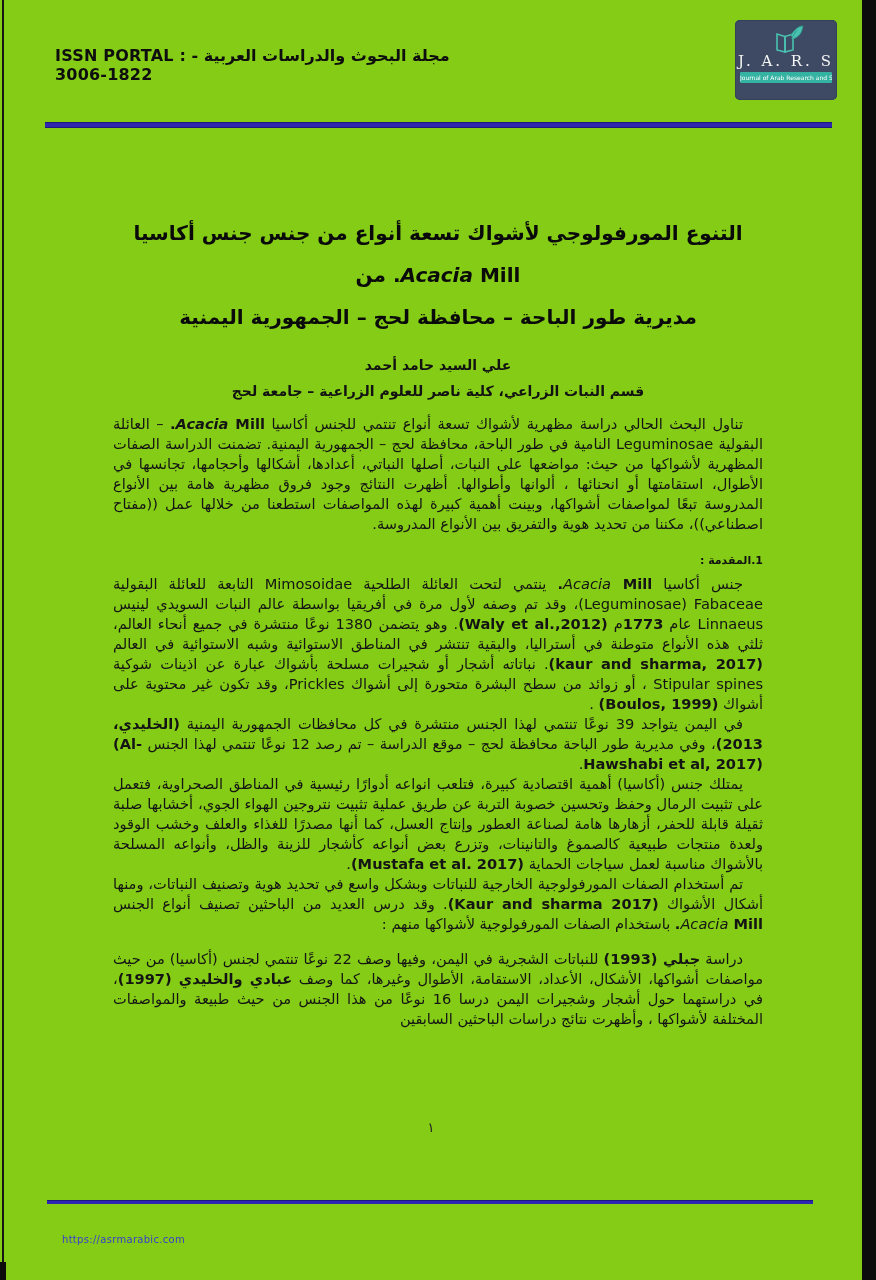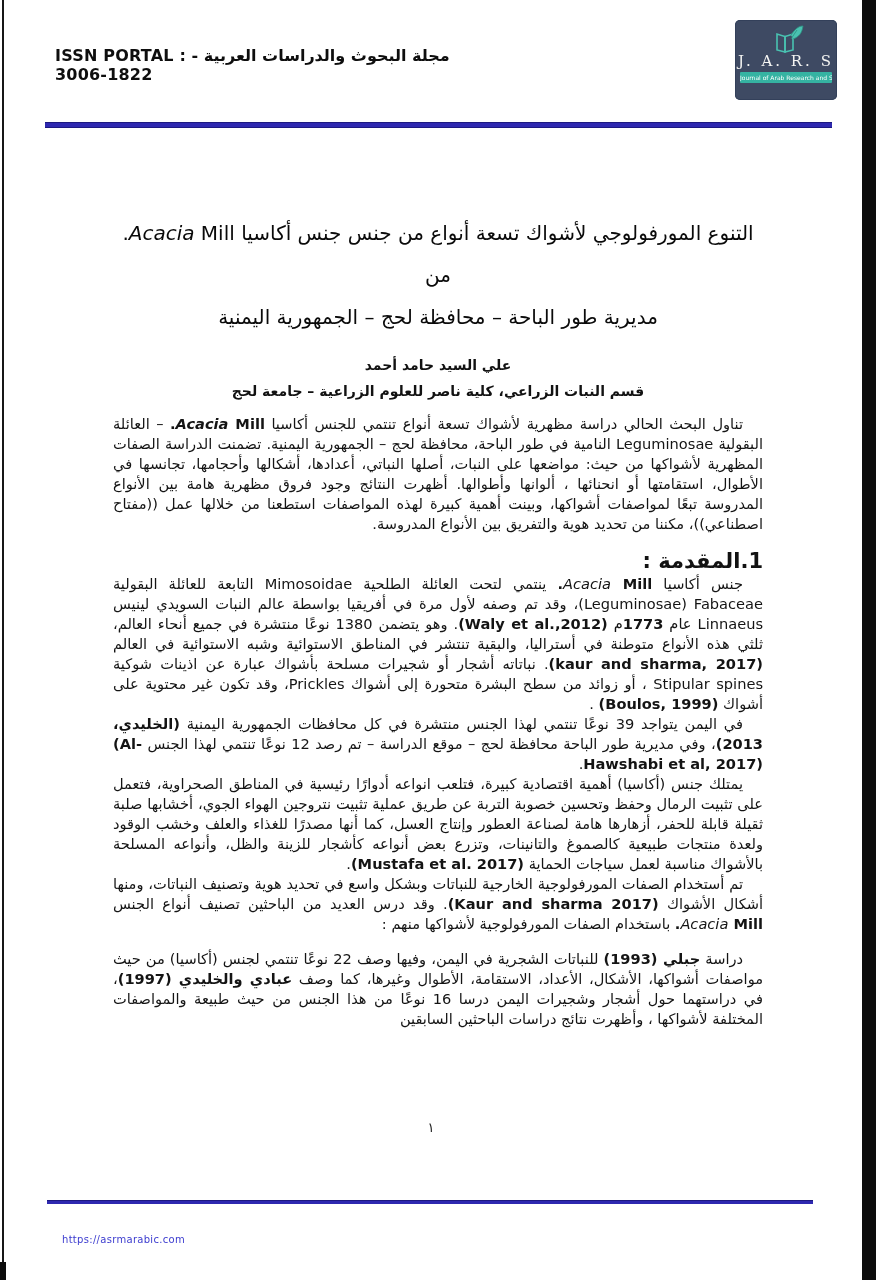--- a/index.html
+++ b/index.html
@@ -1,18 +1,18 @@
 <!DOCTYPE html>
 <html lang="ar"><head>
 <meta charset="utf-8">
 <style>
   html,body{margin:0;padding:0;background:#e8e8e8;}
   .page{
     position:relative;width:876px;height:1280px;margin:0 auto;
-    background:#ffffff;overflow:hidden;color:#121212;
+    background:#84cc16;overflow:hidden;color:#121212;
     font-family:"DejaVu Sans",sans-serif;
   }
   
   .edge-right{position:absolute;top:0;right:0;width:14px;height:1280px;background:#0c0c0c;}
   .edge-left{position:absolute;top:0;left:2px;width:2px;height:1280px;background:#161616;}
   .edge-nub{position:absolute;left:0;top:1262px;width:6px;height:18px;background:#0c0c0c;}
 
   
   .issn{
     position:absolute;top:46px;left:55px;width:420px;
@@ -38,34 +38,34 @@
   .rule{position:absolute;background:#2e28b0;}
   .rule-top{top:123px;left:45px;width:787px;height:4px;box-shadow:0 -1px 0 #1c1880,0 1px 0 #1c1880;}
   .rule-bottom{top:1201px;left:47px;width:766px;height:3px;box-shadow:0 -1px 0 #1c1880;}
 
   
   .content{
     position:absolute;top:200px;left:113px;width:650px;
     direction:rtl;text-align:justify;
   }
   .title{
-    font-weight:400;font-size:20px;line-height:42px;text-align:center;
+    font-weight:700;font-size:20px;line-height:42px;text-align:center;
     padding-top:12px;color:#0a0a0a;
   }
   .byline{font-weight:700;font-size:14px;line-height:26px;text-align:center;}
   .byline-block{margin-top:14px;}
   .abstract-heading{
     margin-top:16px;font-weight:700;font-size:17px;line-height:28px;text-align:center;
   }
   .para{
     font-size:14.6px;line-height:20px;text-indent:20px;margin:0;color:#141414;
   }
   .abstract-para{margin-top:10px;}
   .intro-heading{
-    margin-top:14px;font-weight:700;font-size:21px;line-height:26px;text-align:right;
+    margin-top:14px;font-weight:700;font-size:11px;line-height:26px;text-align:right;
   }
   .spaced{margin-top:15px;}
   .b{font-weight:700;}
   .i{font-style:italic;}
   .ltr{direction:ltr;unicode-bidi:isolate;}
 
   .pagenum{
     position:absolute;top:1120px;left:0;width:862px;text-align:center;
     font-size:13px;color:#222;
   }

